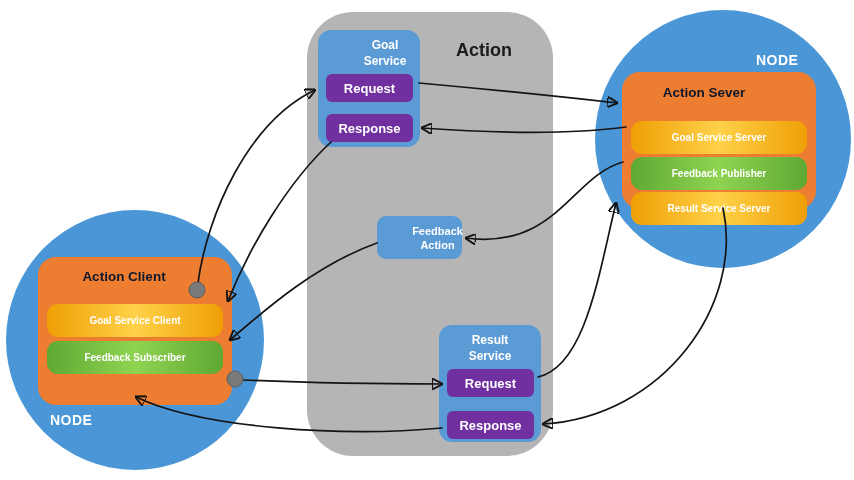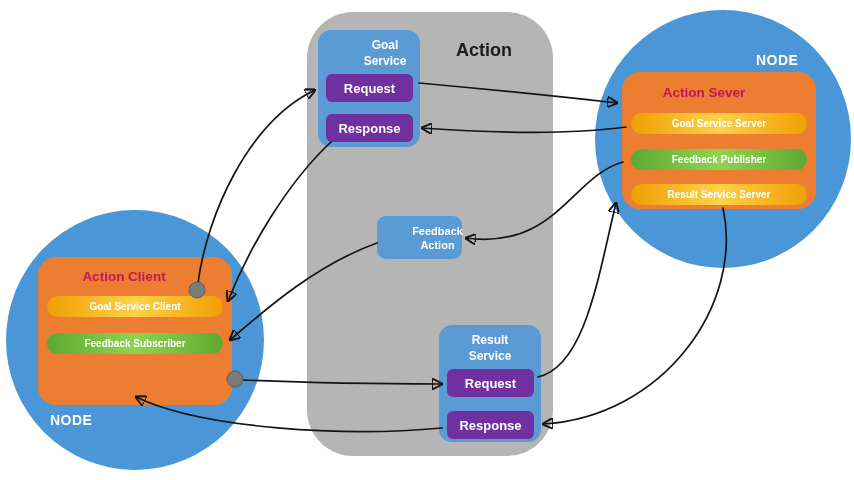--- a/index.html
+++ b/index.html
@@ -45,30 +45,30 @@
   }
   #goal-request-btn    { left:326px; top:74px; }
   #goal-response-btn   { left:326px; top:114px; }
   #result-request-btn  { left:447px; top:369px; }
   #result-response-btn { left:447px; top:411px; }
 
   .node-box { position:absolute; background:var(--orange,#ed7d31); border-radius:18px; }
   #client-box { left:38px;  top:257px; width:194px; height:148px; }
   #server-box { left:622px; top:72px;  width:194px; height:137px; }
   .node-title {
-    position:absolute; width:164px; text-align:center; color:#be185d;
+    position:absolute; width:164px; text-align:center; color:#0f172a;
     font-weight:bold; font-size:13.5px;
   }
   #client-title { left:42px;  top:269px; }
   #server-title { left:622px; top:85px;  }
 
   .pill {
-    position:absolute; width:176px; height:21px; border-radius:11px;
+    position:absolute; width:176px; height:33px; border-radius:11px;
     color:#fff; font-size:10px; font-weight:bold;
-    display:flex; align-items:center; justify-content:center;
+    display:flex; align-items:center; justify-content:center;margin-top:8px;
   }
   .pill.yellow { background:linear-gradient(90deg,#ef9f05 0%,#ffd149 50%,#ef9f05 100%); }
   .pill.green  { background:linear-gradient(90deg,#5fa933 0%,#8fd351 50%,#5fa933 100%); }
   #client-pill-0 { left:47px; top:296px; }
   #client-pill-1 { left:47px; top:333px; }
   #client-pill-2 { left:47px; top:369px; }
   #server-pill-0 { left:631px; top:113px; }
   #server-pill-1 { left:631px; top:149px; }
   #server-pill-2 { left:631px; top:184px; }
 

